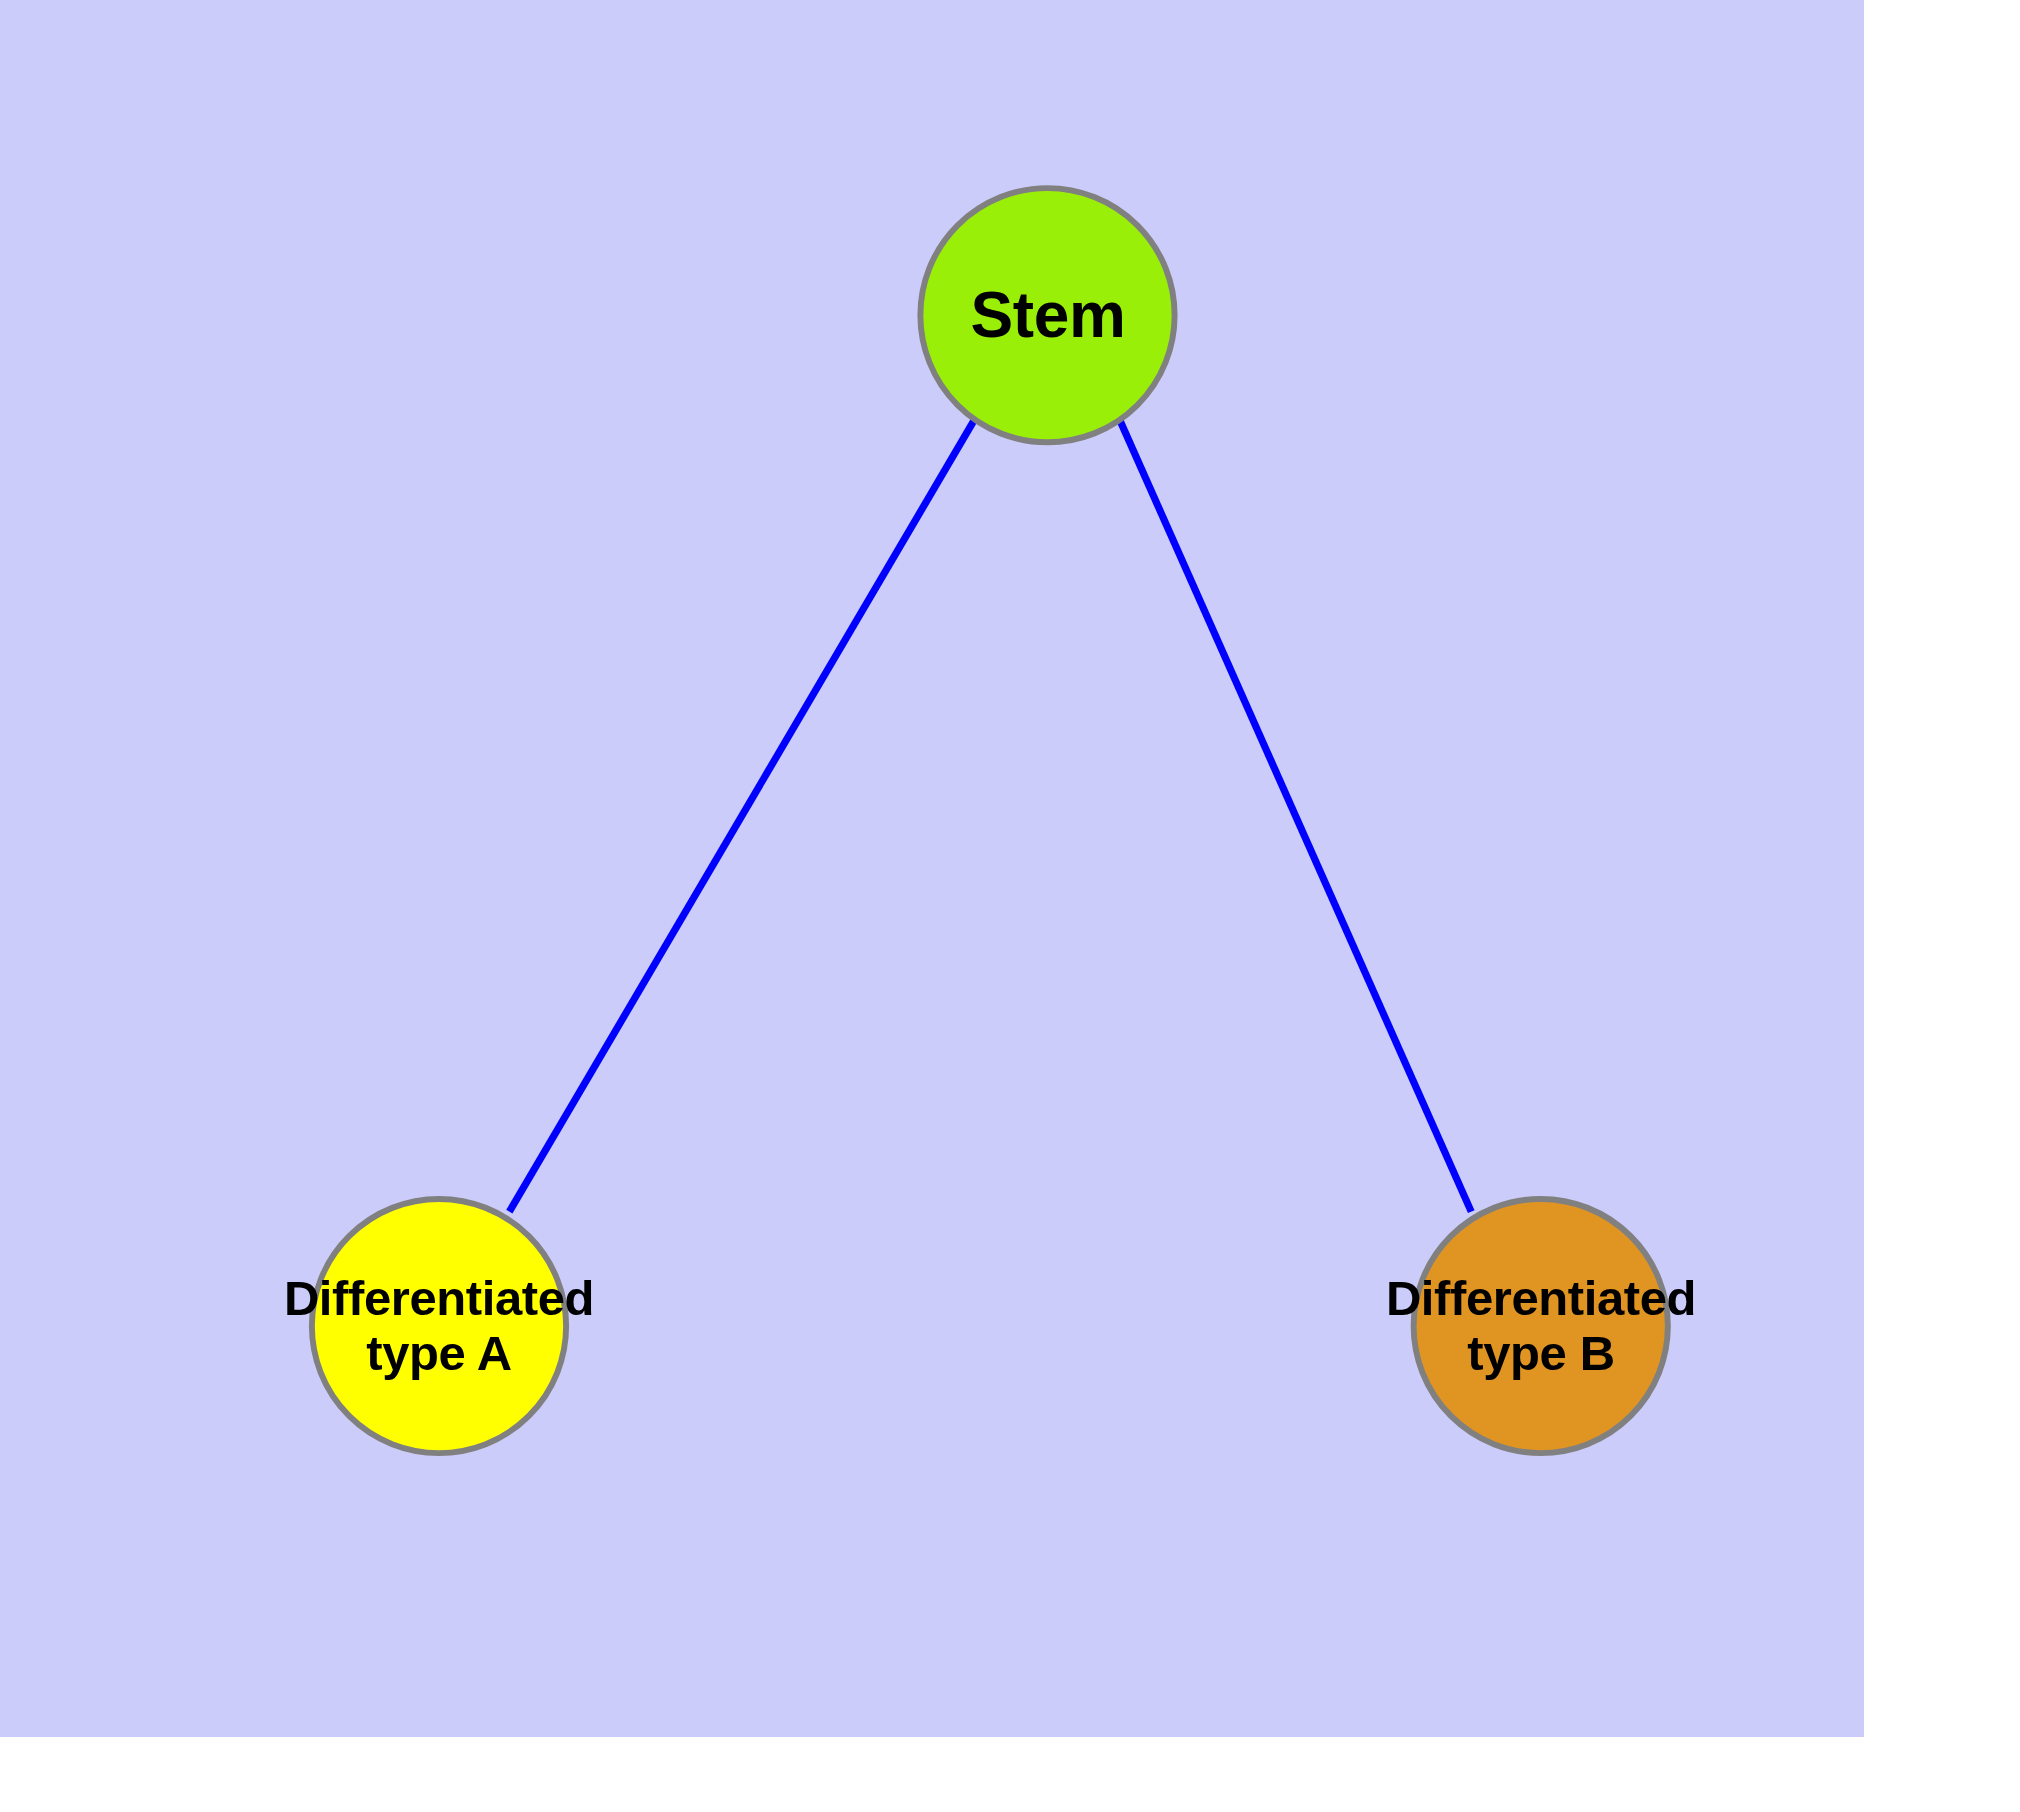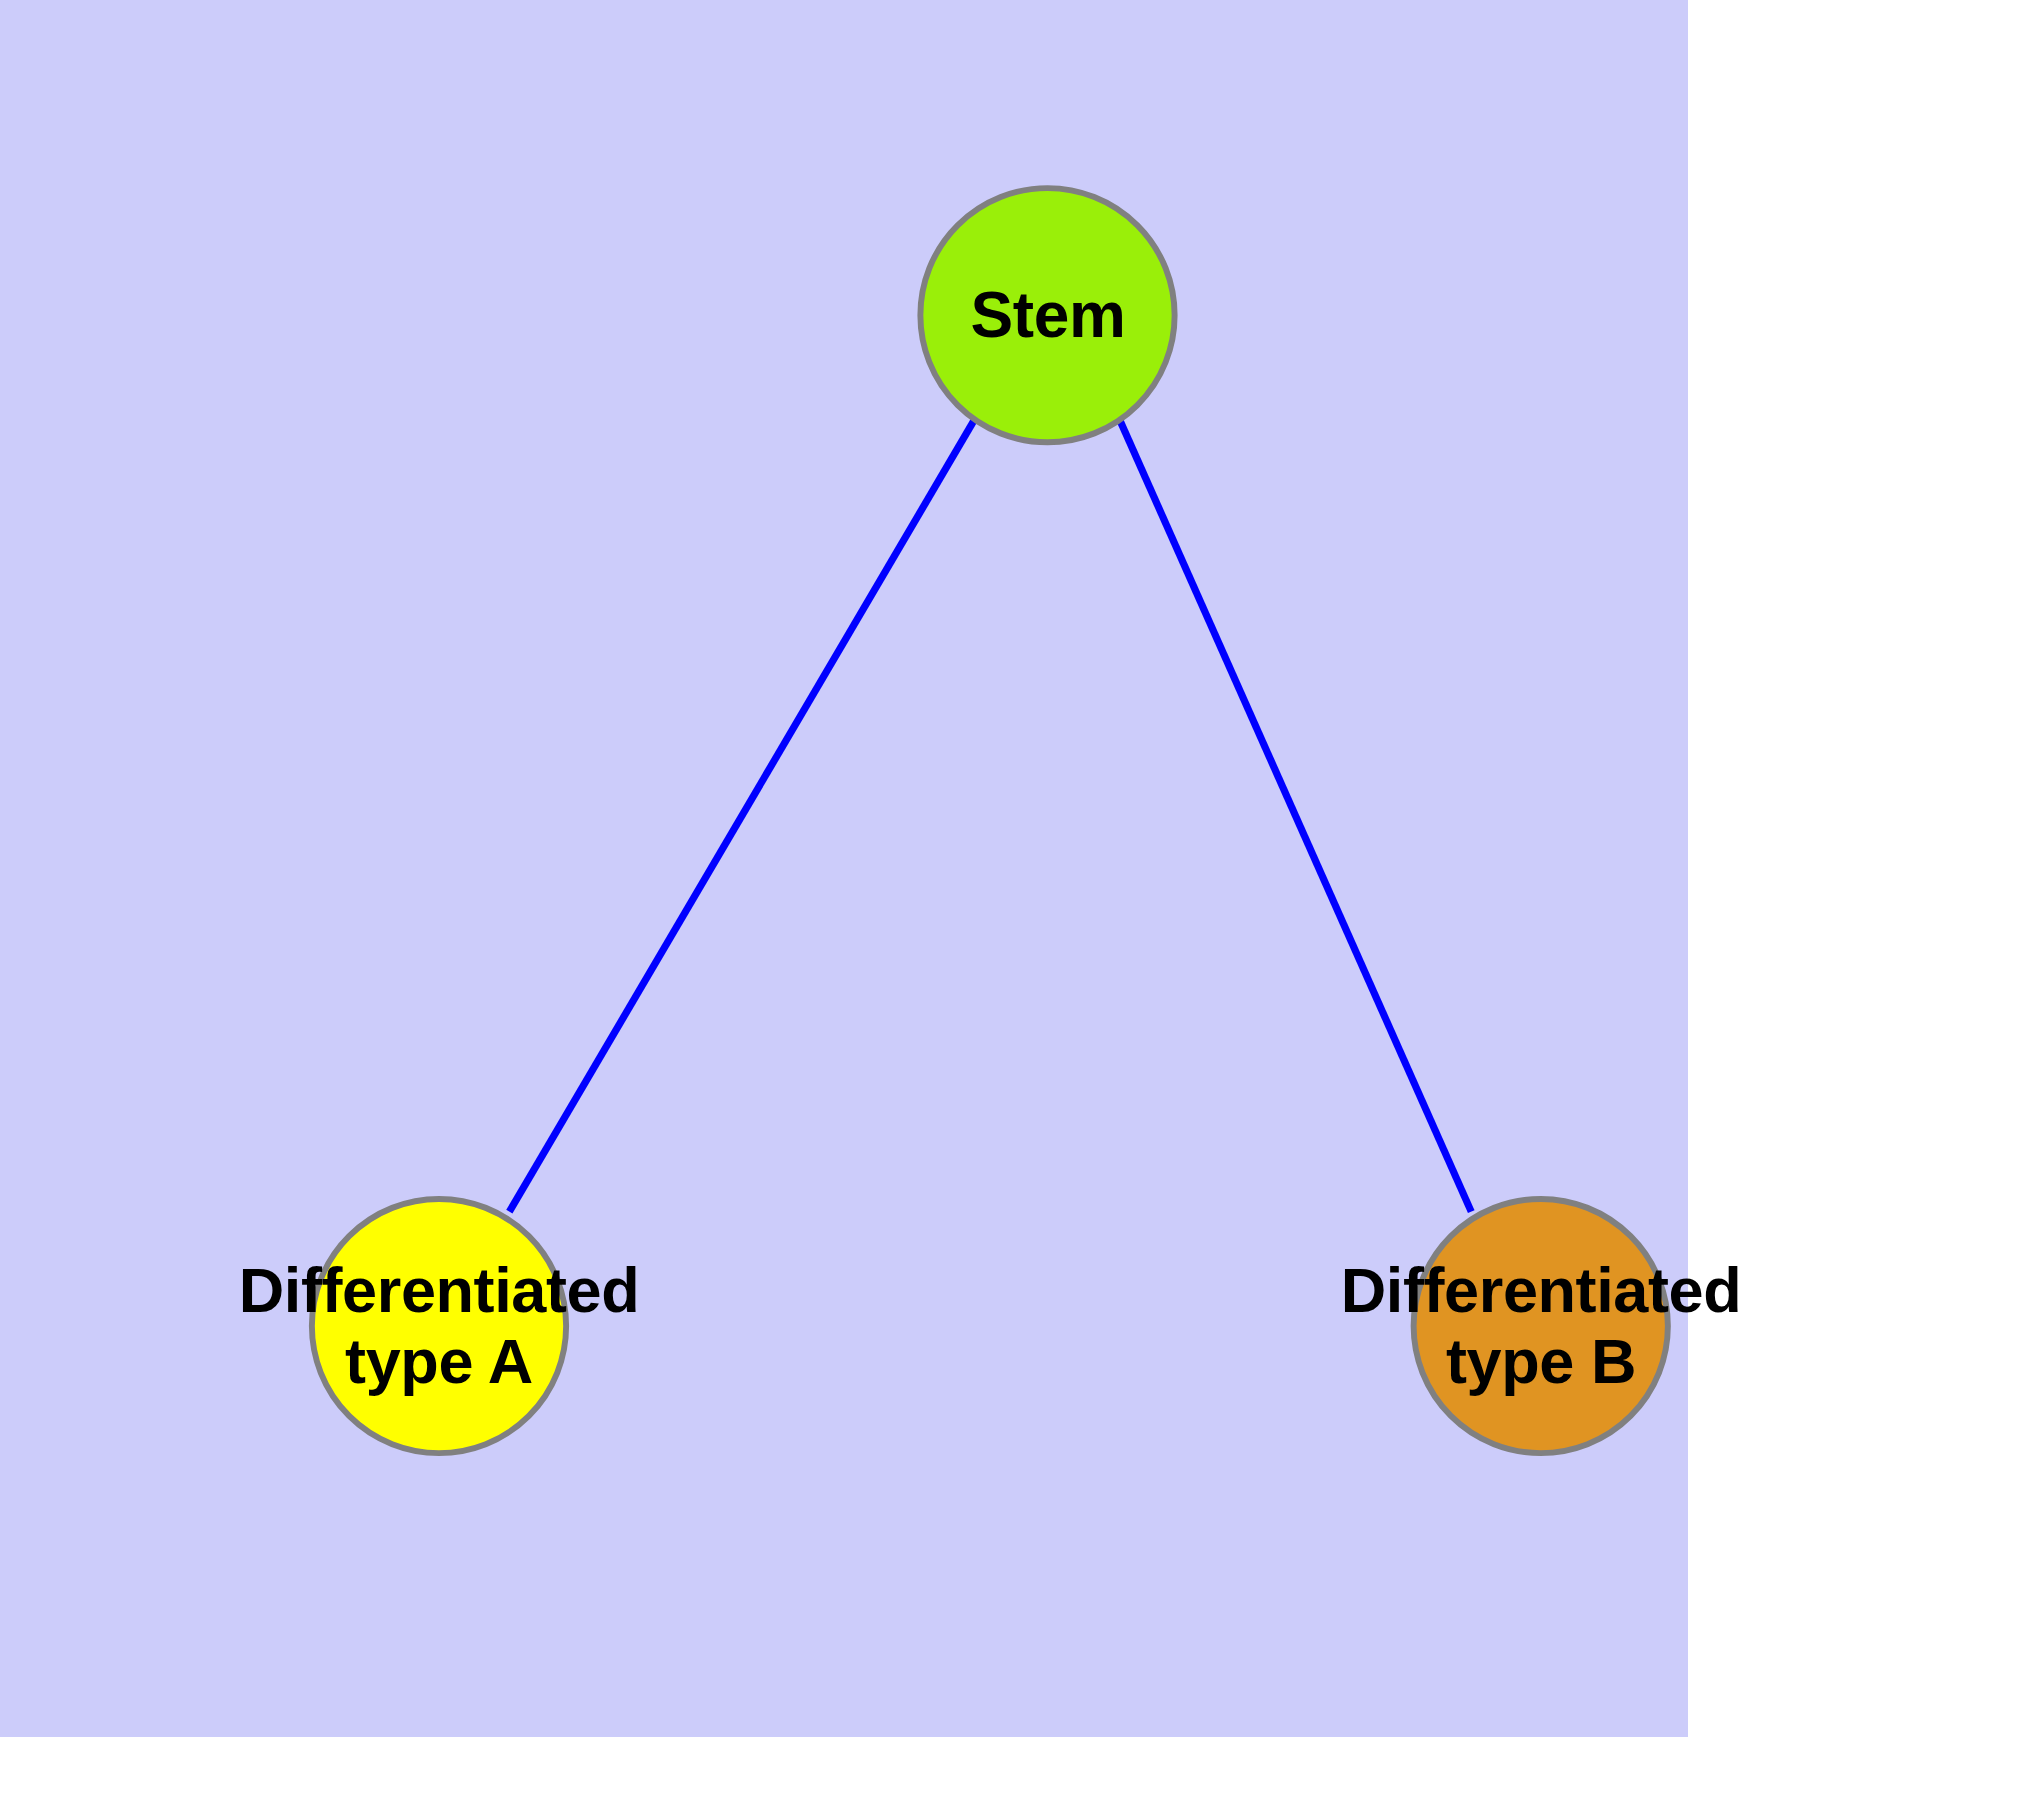--- a/index.html
+++ b/index.html
@@ -19,21 +19,21 @@
     position: relative;
     width: 2021px;
     height: 1812px;
     background: #ffffff;
   }
 
   #plot-area {
     position: absolute;
     left: 0;
     top: 0;
-    width: 1688px;
+    width: 1864px;
     height: 1737px;
     background: #ccccfa;
   }
 
   #graph-svg {
     position: absolute;
     left: 0;
     top: 0;
     width: 1945px;
     height: 1737px;
@@ -49,21 +49,21 @@
     stroke: #0000ff;
     stroke-width: 8.5;
     stroke-linecap: butt;
   }
 
   .node-label {
     position: absolute;
     color: #000000;
     font-family: "Liberation Sans", sans-serif;
     font-weight: bold;
-    font-size: 63px;
+    font-size: 49px;
     line-height: 1.13;
     text-align: center;
     white-space: pre;
     transform: translate(-50%, -50%);
     pointer-events: none;
     letter-spacing: -0.4px;
   }
 
   .node-label.stem {
     font-size: 64px;

